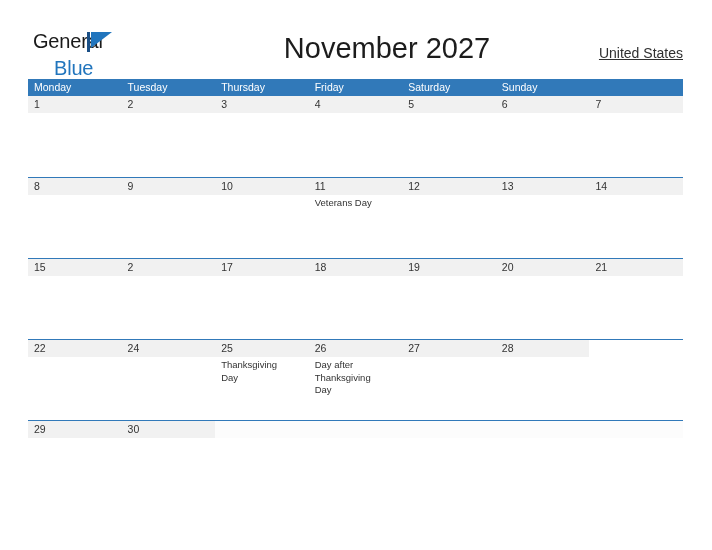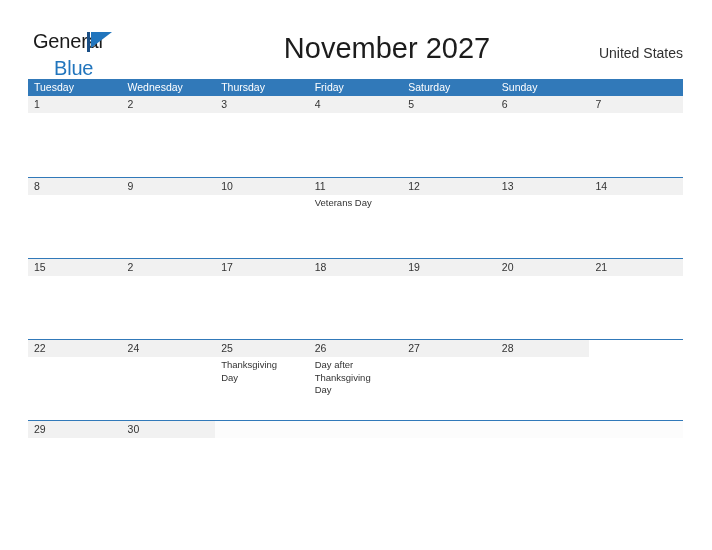--- a/index.html
+++ b/index.html
@@ -74,20 +74,21 @@
     margin-left: 31px;
   }
 
   .country-label {
     position: absolute;
     right: 29px;
     top: 45px;
     font-size: 14px;
     color: #303030;
     font-family: "Liberation Sans", sans-serif;
+    text-decoration: underline;
   }
 
   
   .calendar {
     position: absolute;
     left: 28px;
     top: 79px;
     width: 655px;
   }
 
@@ -186,22 +187,22 @@
   </div>
 
   <div class="month-title">November 2027</div>
 
   <div class="country-label">United States</div>
 </div>
 
 <div class="calendar">
 
   <div class="weekday-row">
+    <div class="weekday-cell">Monday</div>
     <div class="weekday-cell">Tuesday</div>
-    <div class="weekday-cell">Wednesday</div>
     <div class="weekday-cell">Thursday</div>
     <div class="weekday-cell">Friday</div>
     <div class="weekday-cell">Saturday</div>
     <div class="weekday-cell">Sunday</div>
   </div>
 
   <div class="week-row first">
     <div class="day-cell">
       <div class="day-stripe"></div>
       <div class="day-number">1</div>

